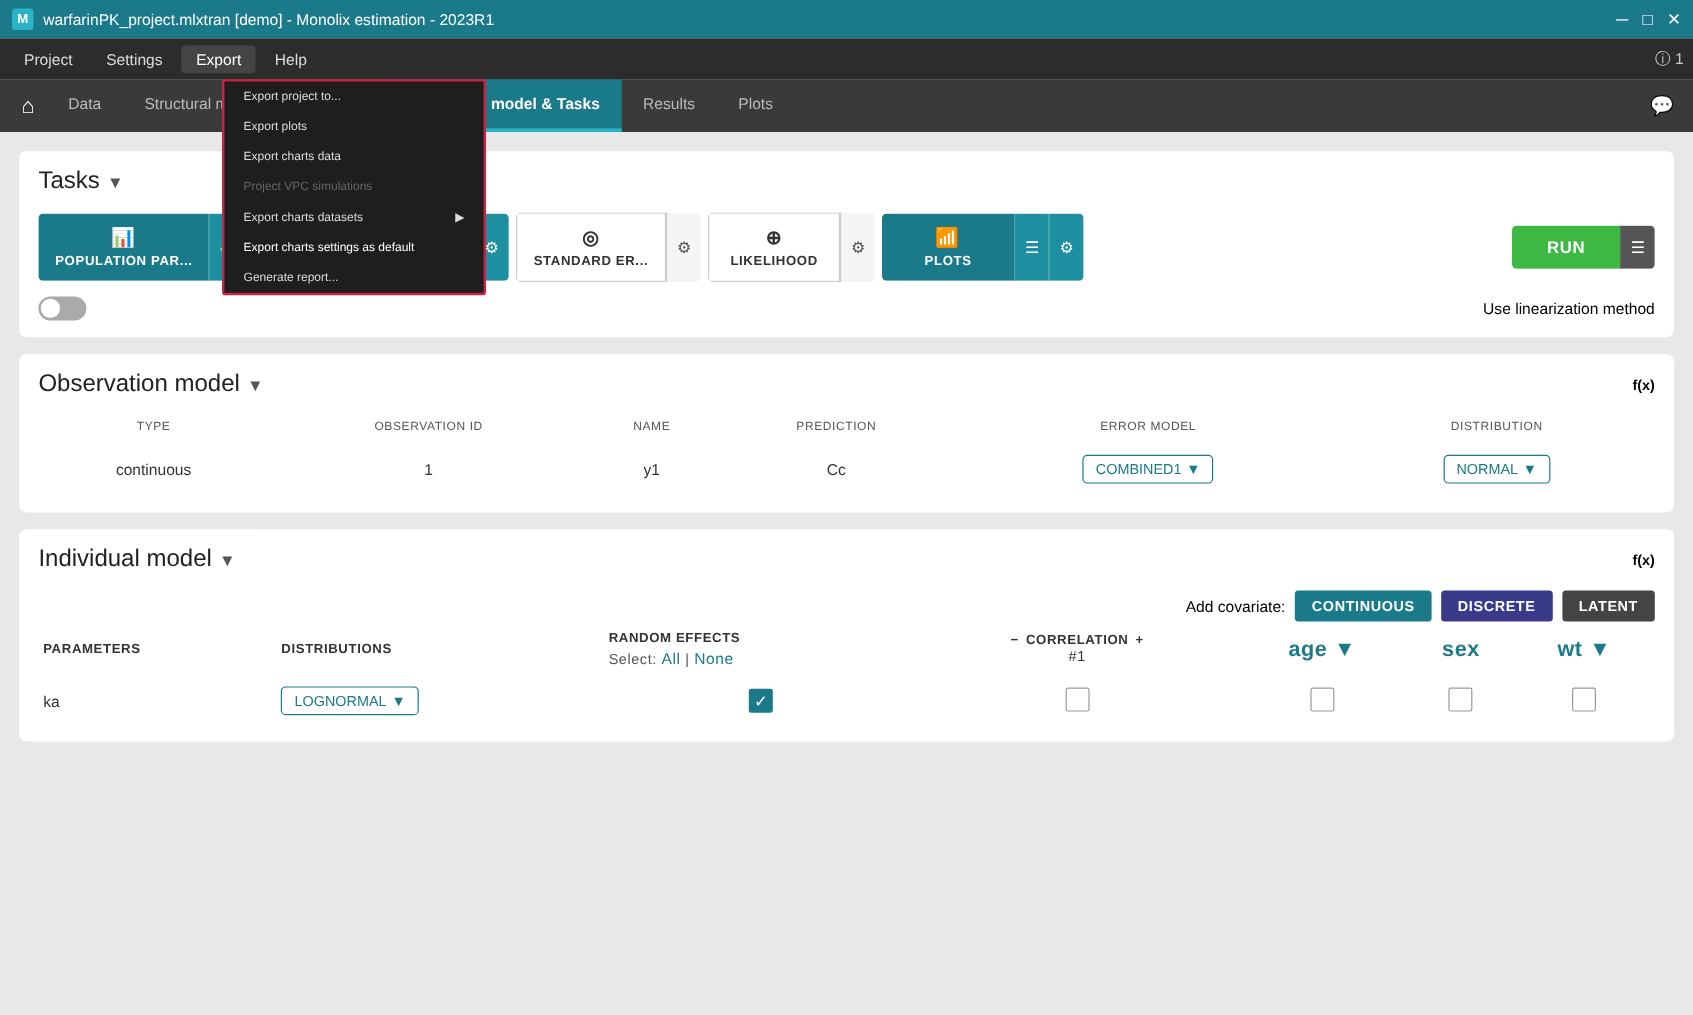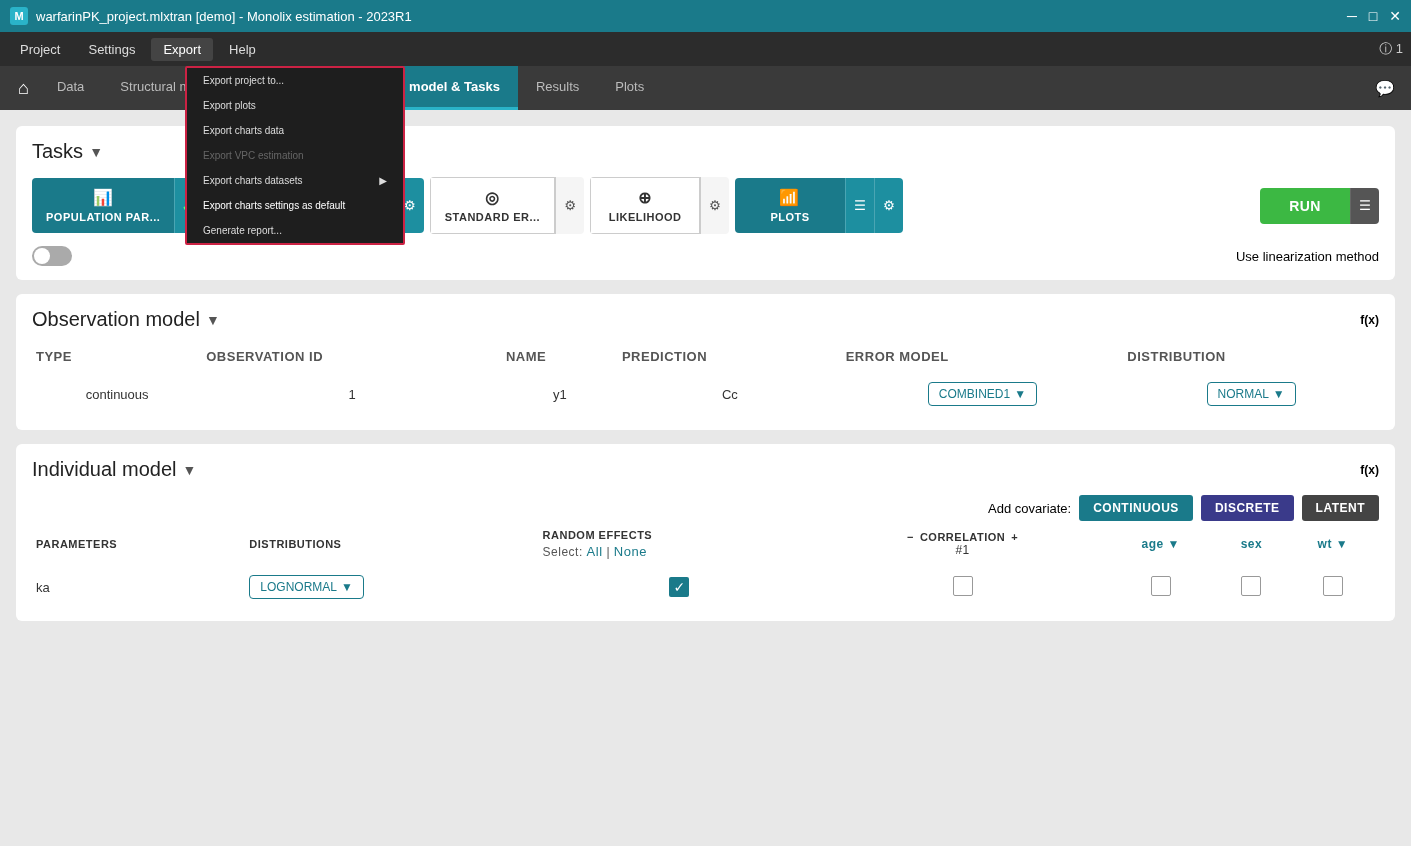--- a/index.html
+++ b/index.html
@@ -204,23 +204,23 @@
       height: 16px;
       background: white;
       border-radius: 50%;
       top: 2px;
       left: 2px;
     }
 
     
     .obs-table { width: 100%; border-collapse: collapse; margin-top: 10px; }
     .obs-table th {
-      text-align: left;
-      font-size: 13px;
-      font-weight: bold;
+      text-align: center;
+      font-size: 10px;
+      font-weight: normal;
       color: #555;
       padding: 8px 4px;
       letter-spacing: 0.5px;
     }
     .obs-table td {
       text-align: center;
       padding: 10px 4px;
       font-size: 13px;
       color: #333;
     }
@@ -311,21 +311,21 @@
     }
 
     .fx-icon {
       color: #000000;
       font-weight: bold;
       font-size: 12px;
     }
 
     .select-link { color: #1a7a8a; cursor: pointer; font-size: 13px; }
 
-    .col-header-blue { color: #1a7a8a; font-size: 12px; cursor: pointer; }
+    .col-header-blue { color: #1a7a8a; font-size: 18px; cursor: pointer; }
   </style>
 </head>
 <body>
 
 <div class="title-bar">
   <div class="title-bar-left">
     <div class="title-bar-icon">
       <span>M</span>
     </div>
     <span>warfarinPK_project.mlxtran [demo] - Monolix estimation - 2023R1</span>
@@ -341,21 +341,21 @@
   <span class="menu-item">Project</span>
   <span class="menu-item">Settings</span>
   <span class="menu-item active">Export</span>
   <span class="menu-item">Help</span>
   <span class="menu-bar-right">ⓘ 1</span>
 
   <div class="dropdown-menu">
     <div class="dropdown-item">Export project to...</div>
     <div class="dropdown-item">Export plots</div>
     <div class="dropdown-item">Export charts data</div>
-    <div class="dropdown-item disabled">Export VPC estimation</div>
+    <div class="dropdown-item disabled">Project VPC simulations</div>
     <div class="dropdown-item">
       <span>Export charts datasets</span>
       <span>▶</span>
     </div>
     <div class="dropdown-item highlighted">Export charts settings as default</div>
     <div class="dropdown-item">Generate report...</div>
   </div>
 </div>
 
 <div class="nav-tabs">

